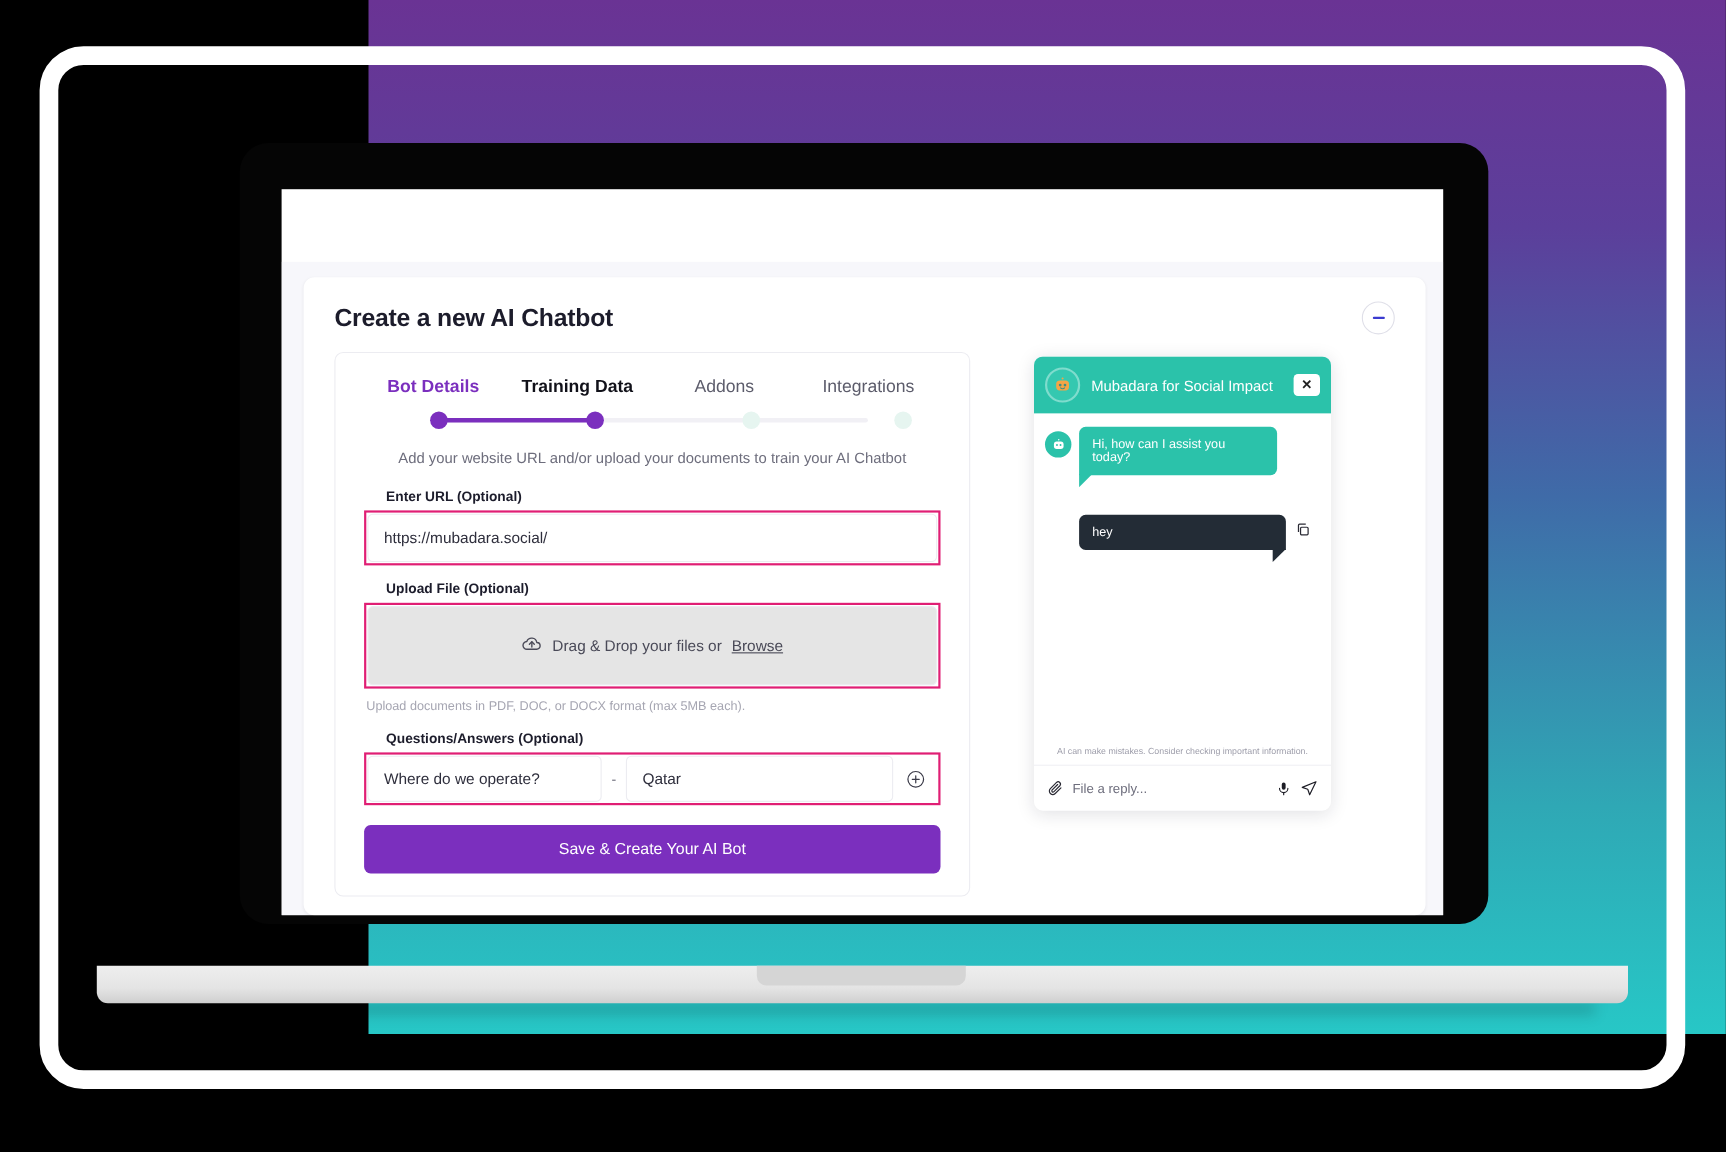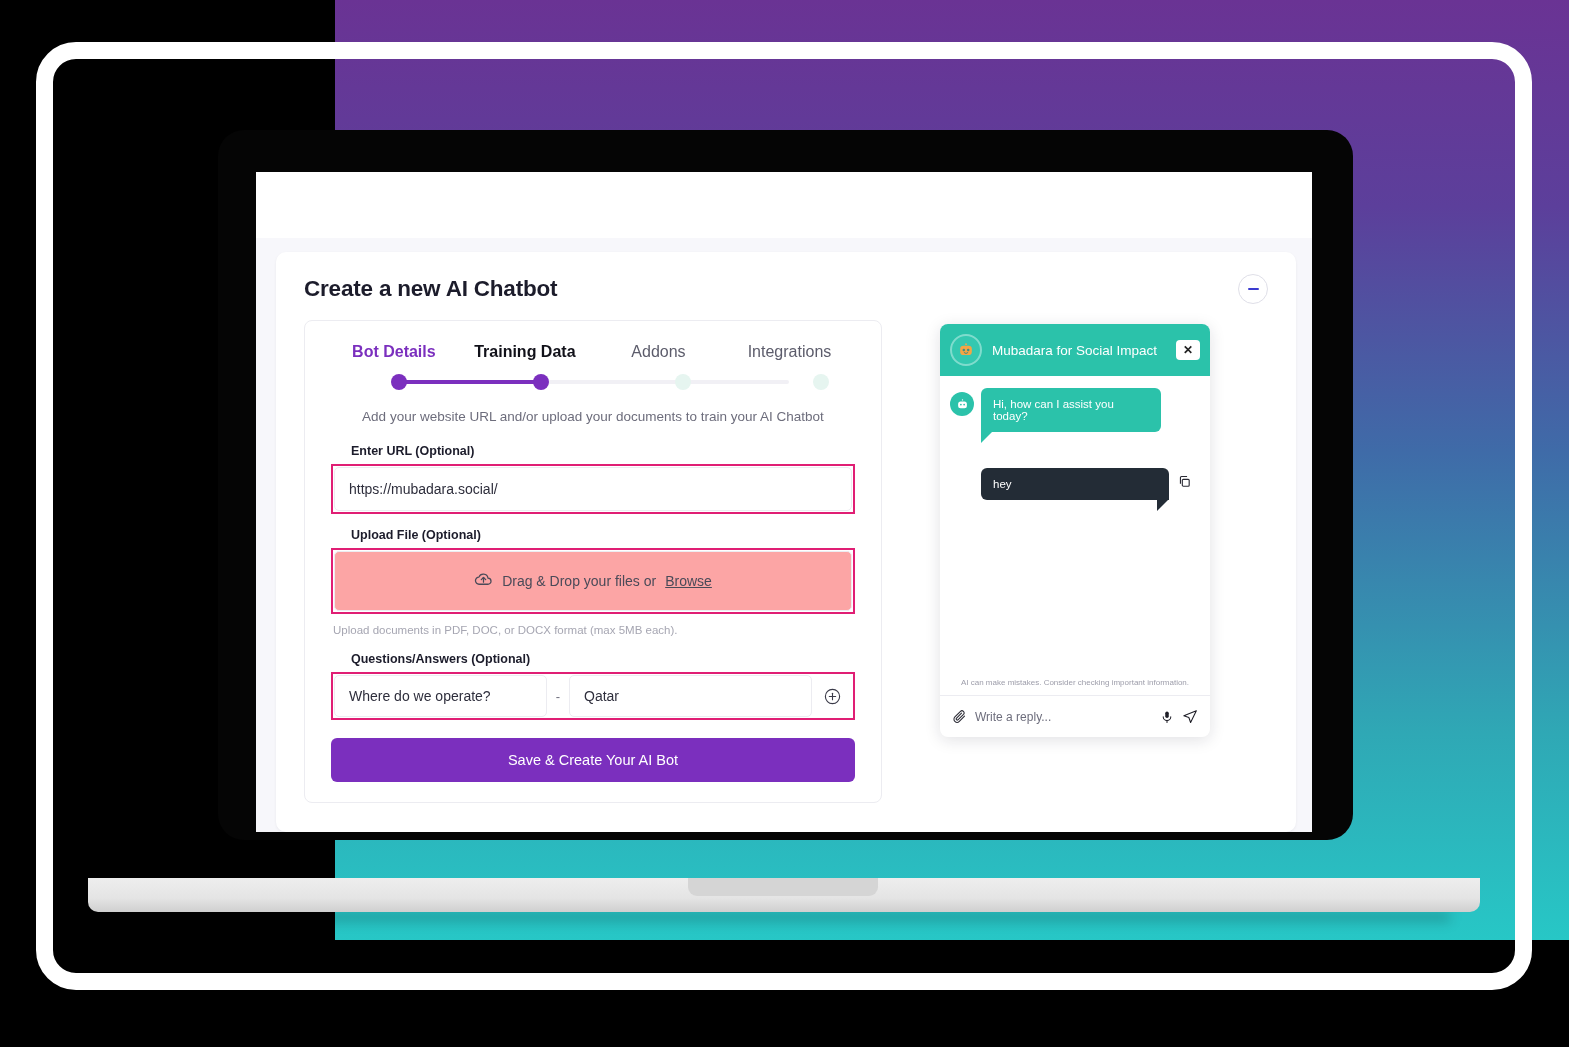--- a/index.html
+++ b/index.html
@@ -148,22 +148,22 @@
   .field-label { font-size: 12.5px; font-weight:700; color:#1c1c2b; margin-bottom: 6px; padding-left: 20px; }
   .outlined {
     border: 2.5px solid #e01e74; border-radius: 0; padding: 1px;
   }
   .url-input {
     width:100%; height: 44px; border: 1px solid #ececf1; border-radius: 5px;
     padding: 0 14px; font-size: 14px; color:#2e2e3c; outline:none;
     background:#fff; font-family:"Liberation Sans", sans-serif;
   }
   .dropzone {
-    height: 60px; border:1px solid #ececf1; border-radius: 5px;
-    background:#fca5a5;
+    height: 72px; border:1px solid #ececf1; border-radius: 5px;
+    background:#e5e5e5;
     display:flex; align-items:center; justify-content:center; gap:9px;
     font-size: 14px; color:#4a4a58; cursor:pointer;
   }
   .dropzone u { text-decoration: underline; }
   .hint { font-size: 11.5px; color:#a6a6b2; margin: 10px 0 0 2px; }
 
   .qa-row { display:flex; align-items:center; gap: 0; }
   .qa-inputs { display:flex; align-items:center; flex: 1; gap:0; }
   .qa-input {
     height: 42px; border:1px solid #ececf1; border-radius:5px;
@@ -380,21 +380,21 @@
 
                 <div class="ai-note">AI can make mistakes. Consider checking important information.</div>
               </div>
 
               <div class="chat-footer">
                 <span class="footer-ico">
                   <svg width="15" height="15" viewBox="0 0 24 24" fill="none" stroke="#2a2a34" stroke-width="1.7" stroke-linecap="round">
                     <path d="M20 11.5l-8.3 8.3a5 5 0 0 1-7.1-7.1l9-9a3.4 3.4 0 0 1 4.8 4.8l-8.9 8.9a1.8 1.8 0 0 1-2.5-2.5l8.2-8.2"></path>
                   </svg>
                 </span>
-                <span class="reply-placeholder">Write a reply...</span>
+                <span class="reply-placeholder">File a reply...</span>
                 <span class="footer-ico">
                   <svg width="14" height="14" viewBox="0 0 24 24" fill="none" stroke="#1d1d26" stroke-width="1.8" stroke-linecap="round">
                     <rect x="9" y="2.5" width="6" height="11" rx="3" fill="#1d1d26" stroke="none"></rect>
                     <path d="M5.5 11.5a6.5 6.5 0 0 0 13 0"></path>
                       <line x1="12" y1="18" x2="12" y2="21.5"></line>
                   </svg>
                 </span>
                 <span class="footer-ico">
                   <svg width="16" height="16" viewBox="0 0 24 24" fill="none" stroke="#1d1d26" stroke-width="1.6" stroke-linejoin="round">
                     <path d="M21.5 2.5L2.8 10.2l7.5 2.6 2.6 7.5z"></path>

